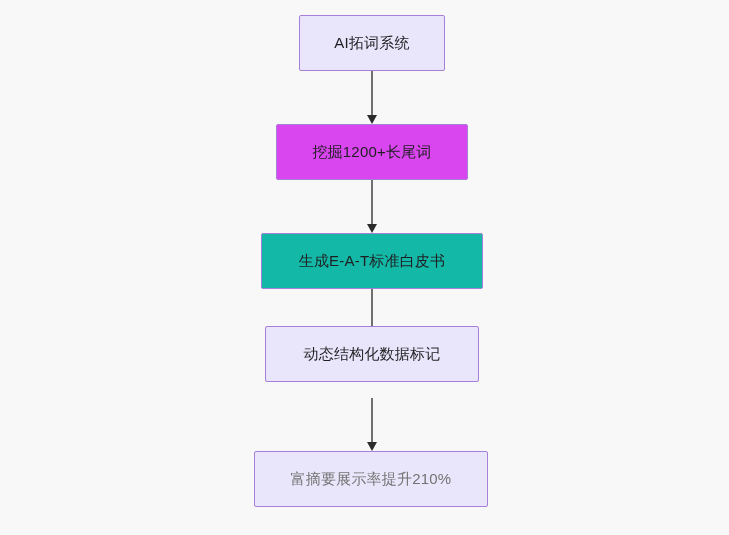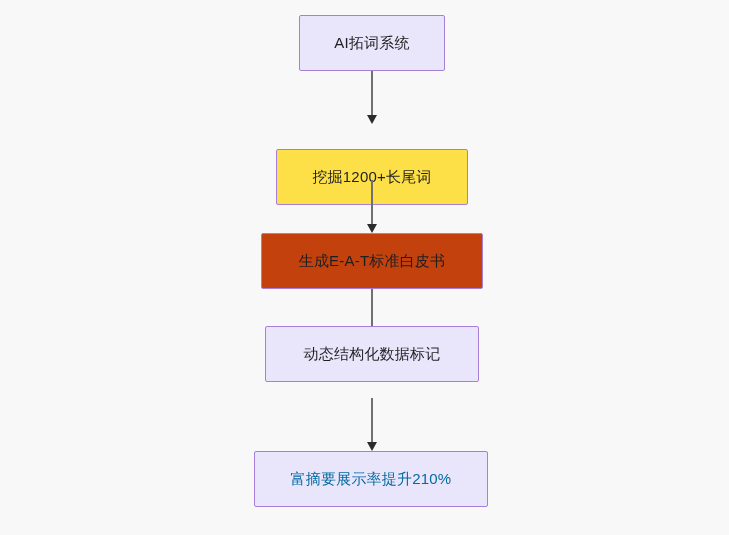--- a/index.html
+++ b/index.html
@@ -70,44 +70,44 @@
 
   <div class="flow-node" id="n1" style="left: 299px; top: 15px; width: 146px; height: 56px; background: rgb(233, 230, 251); border-color: rgb(166, 128, 216); color: rgb(31, 31, 34);">
     <span class="node-label">AI拓词系统</span>
   </div>
 
   <div class="connector" id="c1" style="left: 363px; top: 71px; height: 53px;">
     <div class="stem" style="height: 46px; background: rgb(112, 112, 112);"></div>
     <div class="head" style="border-top-color: rgb(43, 43, 43);"></div>
   </div>
 
-  <div class="flow-node" id="n2" style="left: 276px; top: 124px; width: 192px; height: 56px; background: #fde047; border-color: rgb(166, 128, 216); color: rgb(31, 31, 34); margin-top: 25px;">
+  <div class="flow-node" id="n2" style="left: 276px; top: 124px; width: 192px; height: 56px; background: #d946ef; border-color: rgb(166, 128, 216); color: rgb(31, 31, 34);">
     <span class="node-label">挖掘1200+长尾词</span>
   </div>
 
   <div class="connector" id="c2" style="left: 363px; top: 180px; height: 53px;">
     <div class="stem" style="height: 46px; background: rgb(112, 112, 112);"></div>
     <div class="head" style="border-top-color: rgb(43, 43, 43);"></div>
   </div>
 
-  <div class="flow-node" id="n3" style="left: 261px; top: 233px; width: 222px; height: 56px; background: #c2410c; border-color: rgb(166, 128, 216); color: rgb(31, 31, 34);">
+  <div class="flow-node" id="n3" style="left: 261px; top: 233px; width: 222px; height: 56px; background: #14b8a6; border-color: rgb(166, 128, 216); color: rgb(31, 31, 34);">
     <span class="node-label">生成E-A-T标准白皮书</span>
   </div>
 
   <div class="connector" id="c3" style="left: 363px; top: 289px; height: 53px;">
     <div class="stem" style="height: 46px; background: rgb(112, 112, 112);"></div>
     <div class="head" style="border-top-color: rgb(43, 43, 43);"></div>
   </div>
 
   <div class="flow-node" id="n4" style="left: 265px; top: 326px; width: 214px; height: 56px; background: rgb(233, 230, 251); border-color: rgb(166, 128, 216); color: rgb(31, 31, 34);">
     <span class="node-label">动态结构化数据标记</span>
   </div>
 
   <div class="connector" id="c4" style="left: 363px; top: 398px; height: 53px;">
     <div class="stem" style="height: 46px; background: rgb(112, 112, 112);"></div>
     <div class="head" style="border-top-color: rgb(43, 43, 43);"></div>
   </div>
 
-  <div class="flow-node" id="n5" style="left: 254px; top: 451px; width: 234px; height: 56px; background: rgb(233, 230, 251); border-color: rgb(166, 128, 216); color: #0369a1;">
+  <div class="flow-node" id="n5" style="left: 254px; top: 451px; width: 234px; height: 56px; background: rgb(233, 230, 251); border-color: rgb(166, 128, 216); color: #737373;">
     <span class="node-label">富摘要展示率提升210%</span>
   </div>
 
 </div>
 
 </body></html>

